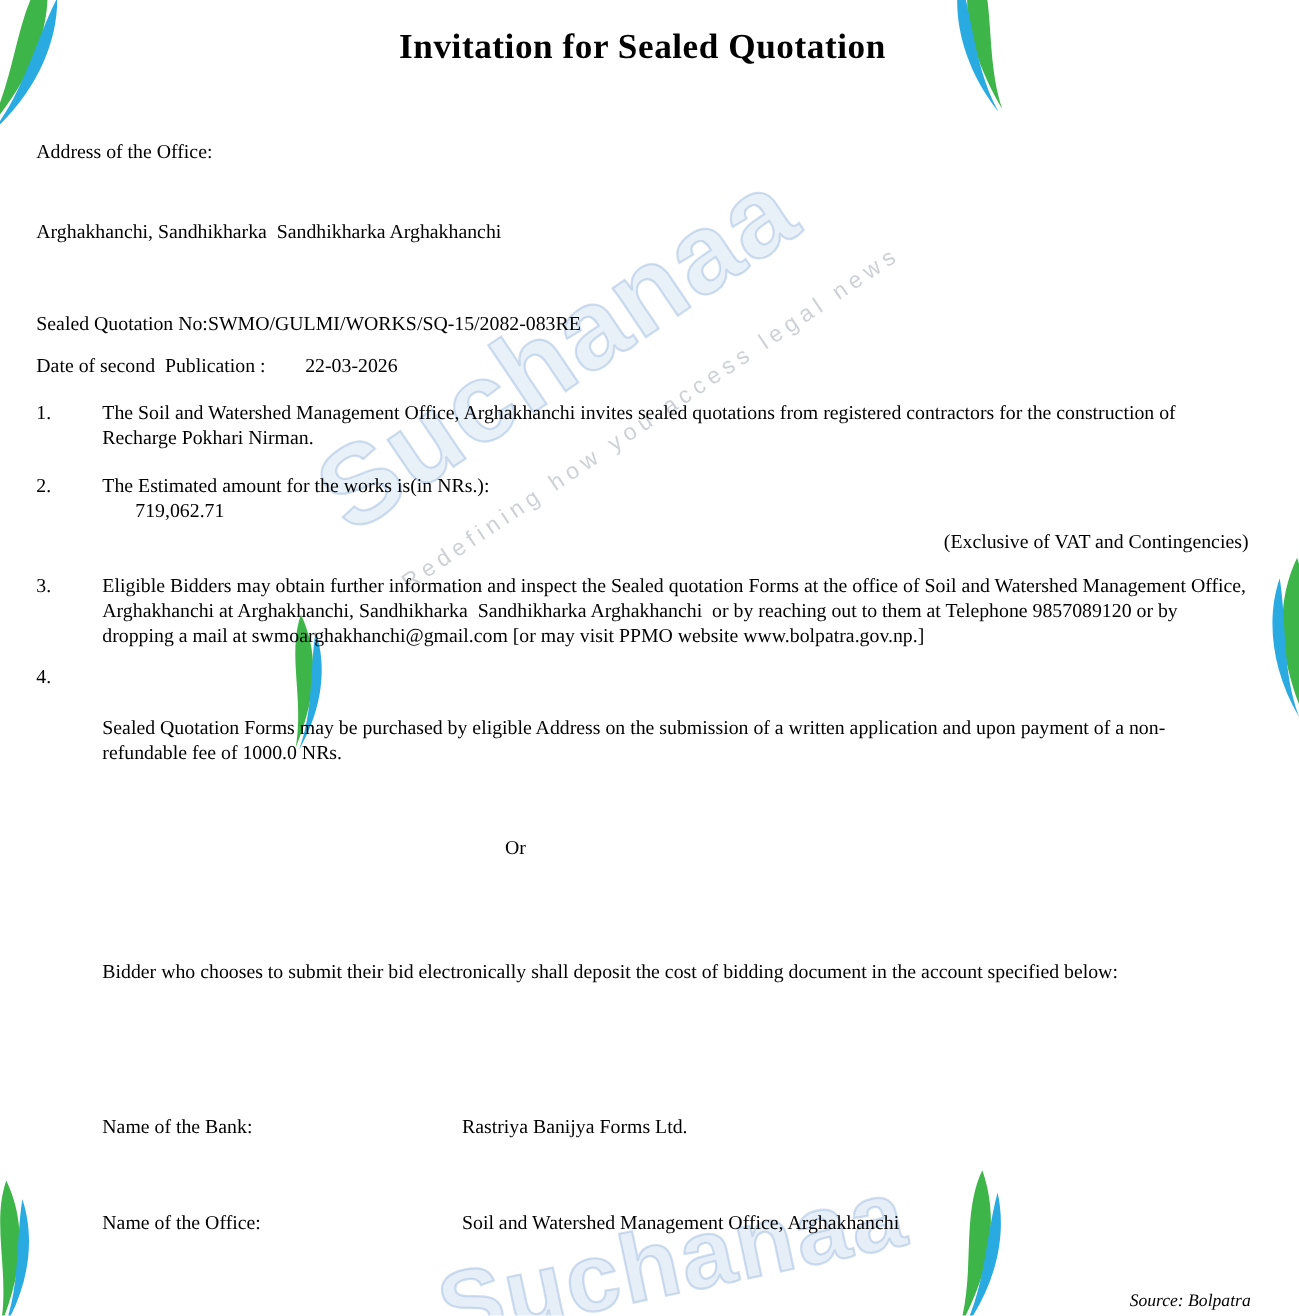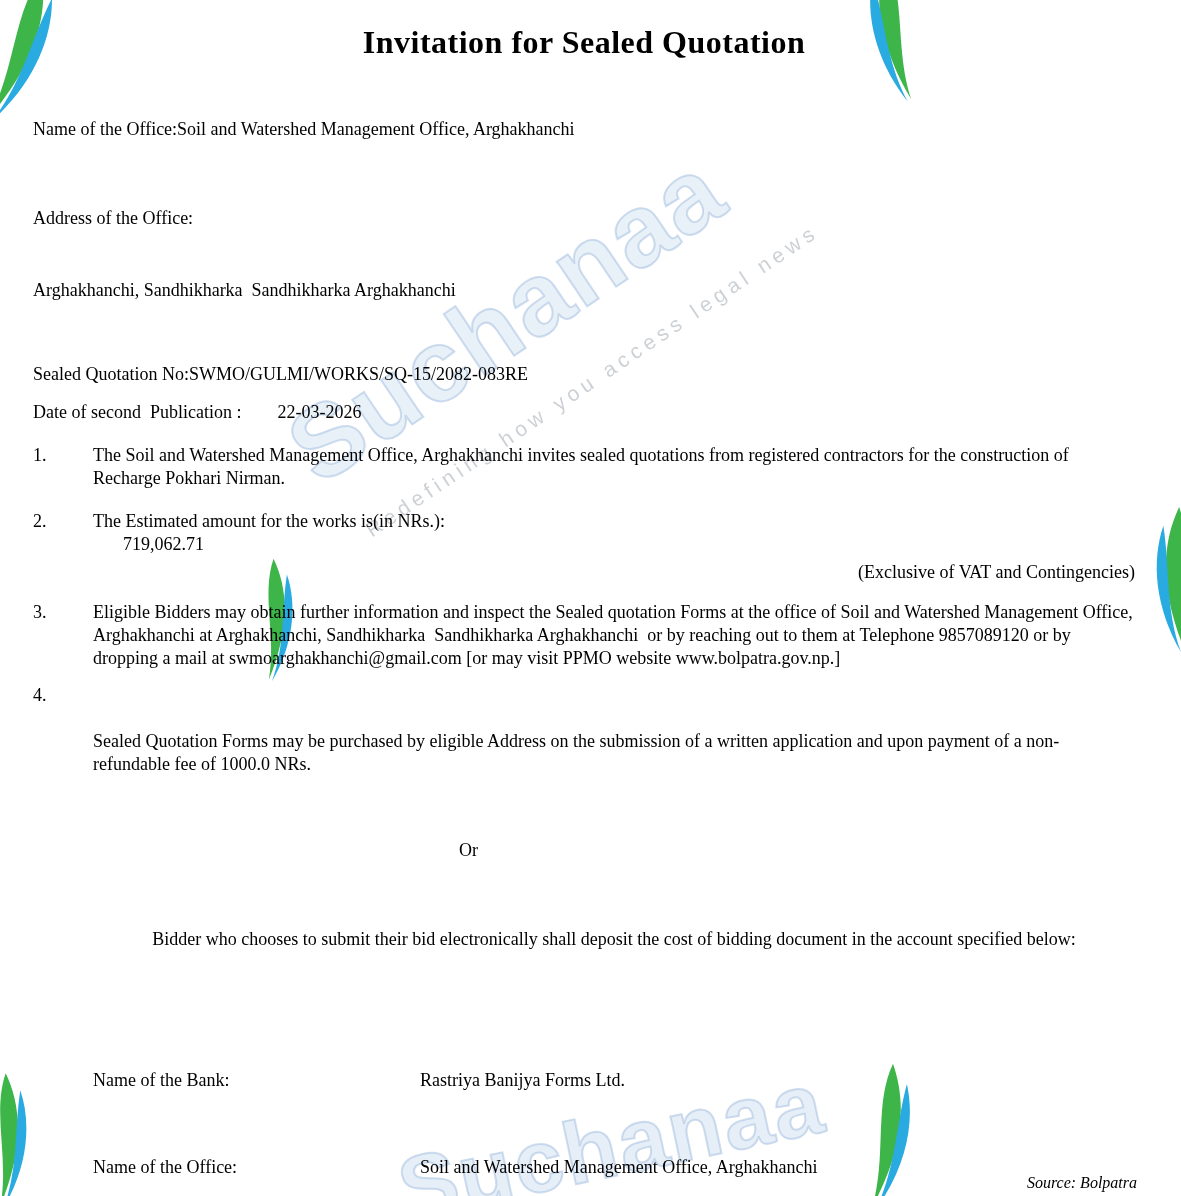--- a/index.html
+++ b/index.html
@@ -25,21 +25,21 @@
   .items { margin-top:20px; }
   .item { display:flex; margin-bottom:14px; font-size:18px; line-height:23px; }
   .num  { width:60px; flex:0 0 60px; }
   .body { flex:1; white-space:pre-wrap; }
 
   .est-row { display:flex;flex-direction:column; }
   .amount { margin-left:30px; }
   .vat-note { margin-left:auto; transform:translateY(5px); }
 
   .or-line { margin:17px 0 0 366px; width:fit-content; }
-  .electronic-intro { margin-top:20px;text-align:center; }
+  .electronic-intro { margin-top:44px; }
   .bank-table { margin:26px 0 22px 0; }
   .bank-row { display:flex; margin-bottom:18px; }
   .bank-label { width:327px; flex:0 0 327px; }
 
   .source { position:absolute; right:44px; bottom:4px; font-style:italic; font-size:16px; z-index:3;text-align:center; }
 
   
   .wm {
     position:absolute; z-index:0; pointer-events:none; user-select:none;
     font-family:"Liberation Sans", sans-serif; font-weight:bold; white-space:nowrap;
@@ -96,21 +96,20 @@
 </svg>
 <svg class="deco" style="left:855px;top:1062px;width:70px;height:150px;transform:rotate(6deg);" viewBox="0 0 70 160">
   <path class="leaf-green" d="M30,2 C48,40 52,88 24,156 C34,100 14,48 30,2 Z"></path>
   <path class="leaf-blue" d="M47,22 C60,60 56,110 28,158 C45,112 40,66 47,22 Z"></path>
 </svg>
 
 <div class="doc">
 
   <h1 class="title">Invitation for Sealed Quotation</h1>
 
-  <p class="line l-name"><span>Name of the Office:</span><span>Soil and Watershed Management Office, Arghakhanchi</span></p>
 
   <div class="line l-addr">
     <div>Address of the Office:</div>
     <div>Arghakhanchi, Sandhikharka  Sandhikharka Arghakhanchi</div>
   </div>
 
   <p class="line l-sq"><span>Sealed Quotation No:</span><span>SWMO/GULMI/WORKS/SQ-15/2082-083RE</span></p>
 
   <p class="line l-date"><span>Date of second  Publication :</span><span class="date-value">22-03-2026</span></p>
 

